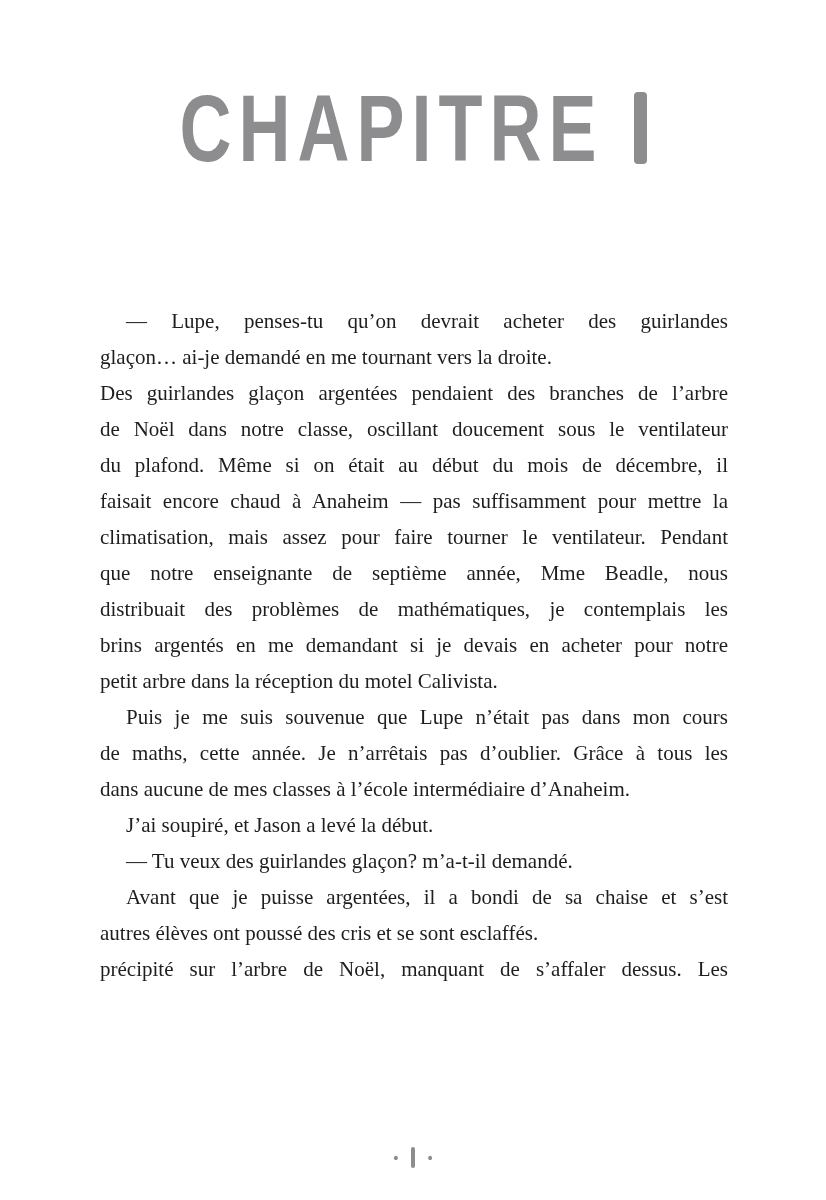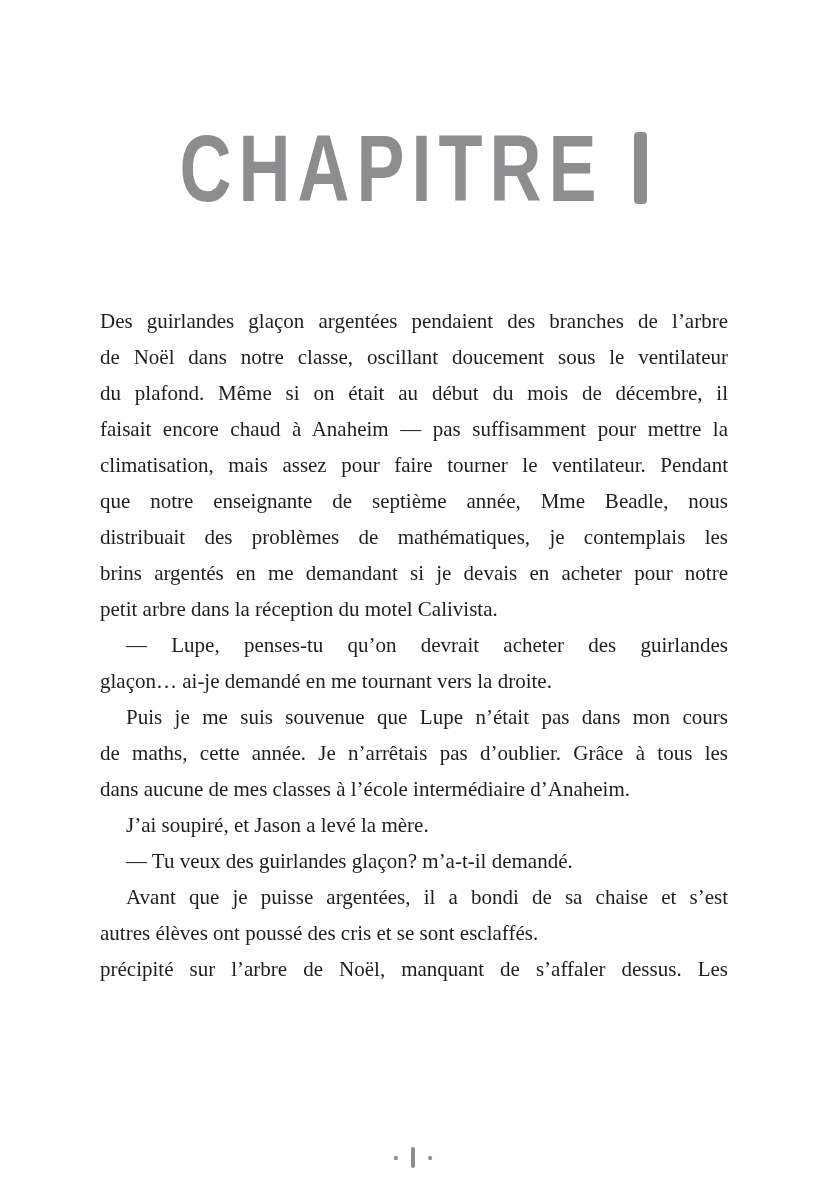--- a/index.html
+++ b/index.html
@@ -15,21 +15,21 @@
 
   
   .title-row {
     position: absolute;
     top: 92px;
     left: 0;
     right: 0;
     height: 112px;
     display: flex;
     justify-content: center;
-    align-items: flex-end;
+    align-items: flex-start;
     gap: 30px;
   }
   .title-word {
     display: inline-block;
     font-family: "Liberation Sans", sans-serif;
     font-weight: 700;
     font-size: 72px;
     line-height: 1;
     letter-spacing: 7px;
     color: #8d8d8f;
@@ -90,42 +90,42 @@
 <body>
 
 <div class="page">
 
   <div class="title-row">
     <span class="title-word">CHAPITRE</span>
     <div class="chapter-number-bar" aria-label="1"></div>
   </div>
 
   <div class="text-block">
+      <div class="para indent">
+        <div class="line">— Lupe, penses-tu qu’on devrait acheter des guirlandes</div>
+        <div class="line para-last">glaçon… ai-je demandé en me tournant vers la droite.</div>
+      </div>
       <div class="para">
         <div class="line">Des guirlandes glaçon argentées pendaient des branches de l’arbre</div>
         <div class="line">de Noël dans notre classe, oscillant doucement sous le ventilateur</div>
         <div class="line">du plafond. Même si on était au début du mois de décembre, il</div>
         <div class="line">faisait encore chaud à Anaheim — pas suffisamment pour mettre la</div>
         <div class="line">climatisation, mais assez pour faire tourner le ventilateur. Pendant</div>
         <div class="line">que notre enseignante de septième année, Mme Beadle, nous</div>
         <div class="line">distribuait des problèmes de mathématiques, je contemplais les</div>
         <div class="line">brins argentés en me demandant si je devais en acheter pour notre</div>
         <div class="line para-last">petit arbre dans la réception du motel Calivista.</div>
       </div>
       <div class="para indent">
-        <div class="line">— Lupe, penses-tu qu’on devrait acheter des guirlandes</div>
-        <div class="line para-last">glaçon… ai-je demandé en me tournant vers la droite.</div>
-      </div>
-      <div class="para indent">
         <div class="line">Puis je me suis souvenue que Lupe n’était pas dans mon cours</div>
         <div class="line">de maths, cette année. Je n’arrêtais pas d’oublier. Grâce à tous les</div>
         <div class="line para-last">dans aucune de mes classes à l’école intermédiaire d’Anaheim.</div>
       </div>
       <div class="para indent">
-        <div class="line para-last">J’ai soupiré, et Jason a levé la mère.</div>
+        <div class="line para-last">J’ai soupiré, et Jason a levé la début.</div>
       </div>
       <div class="para indent">
         <div class="line para-last">— Tu veux des guirlandes glaçon? m’a-t-il demandé.</div>
       </div>
       <div class="para indent">
         <div class="line">Avant que je puisse argentées, il a bondi de sa chaise et s’est</div>
         <div class="line para-last">autres élèves ont poussé des cris et se sont esclaffés.</div>
         <div class="line">précipité sur l’arbre de Noël, manquant de s’affaler dessus. Les</div>
       </div>
     </div>

